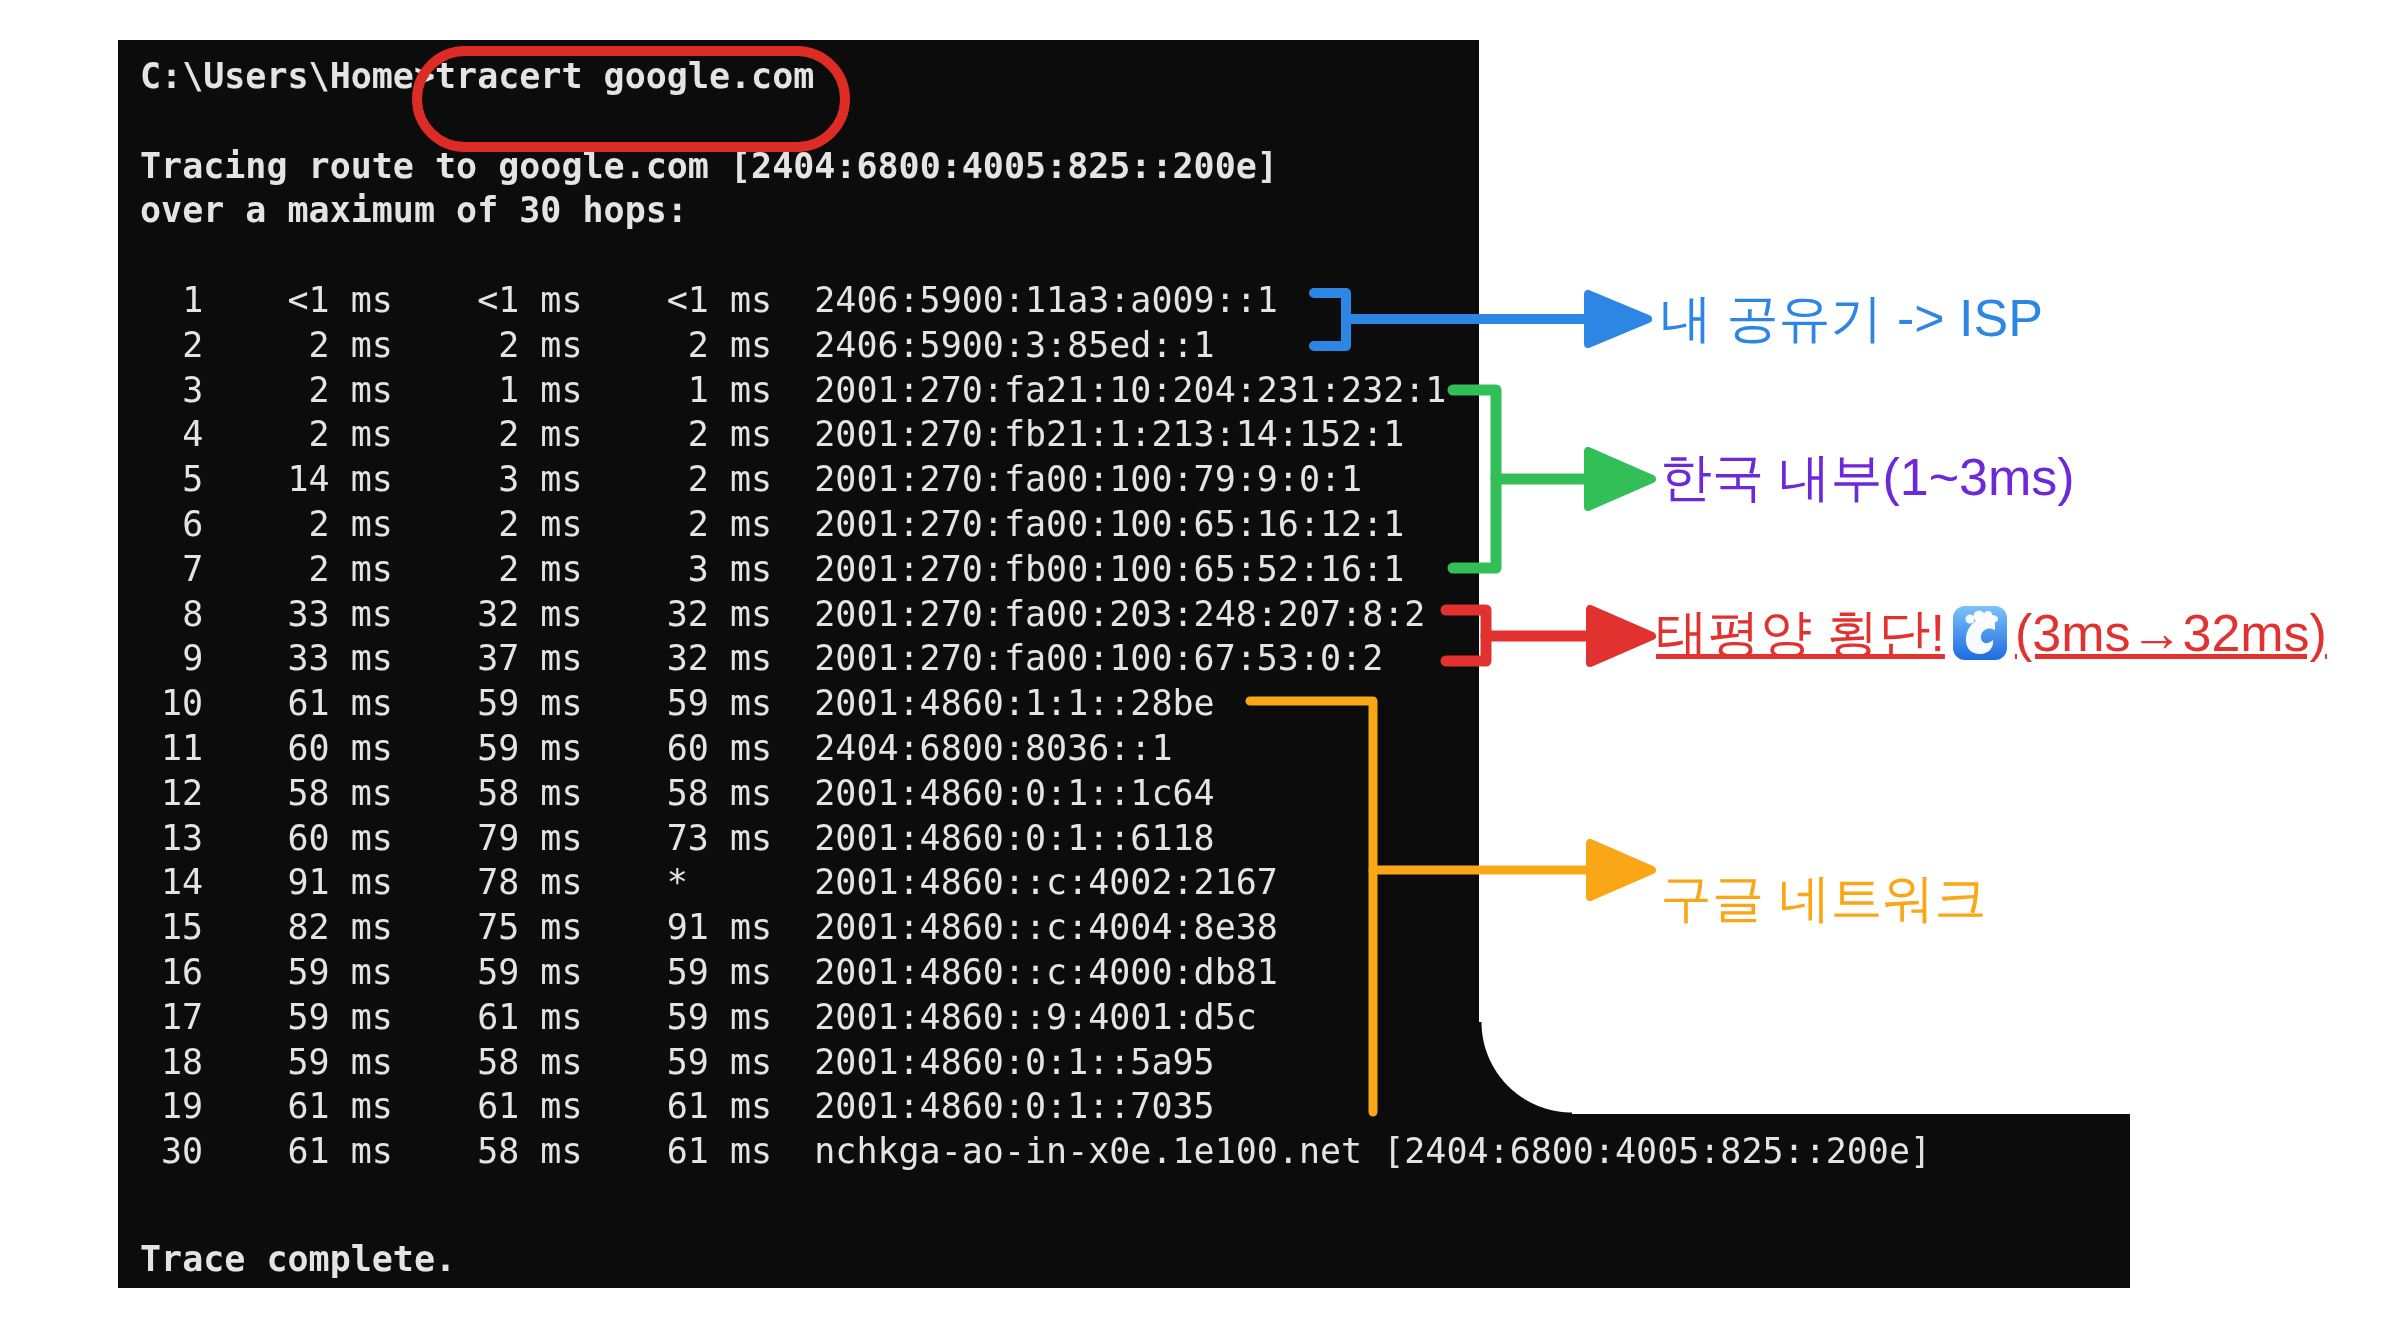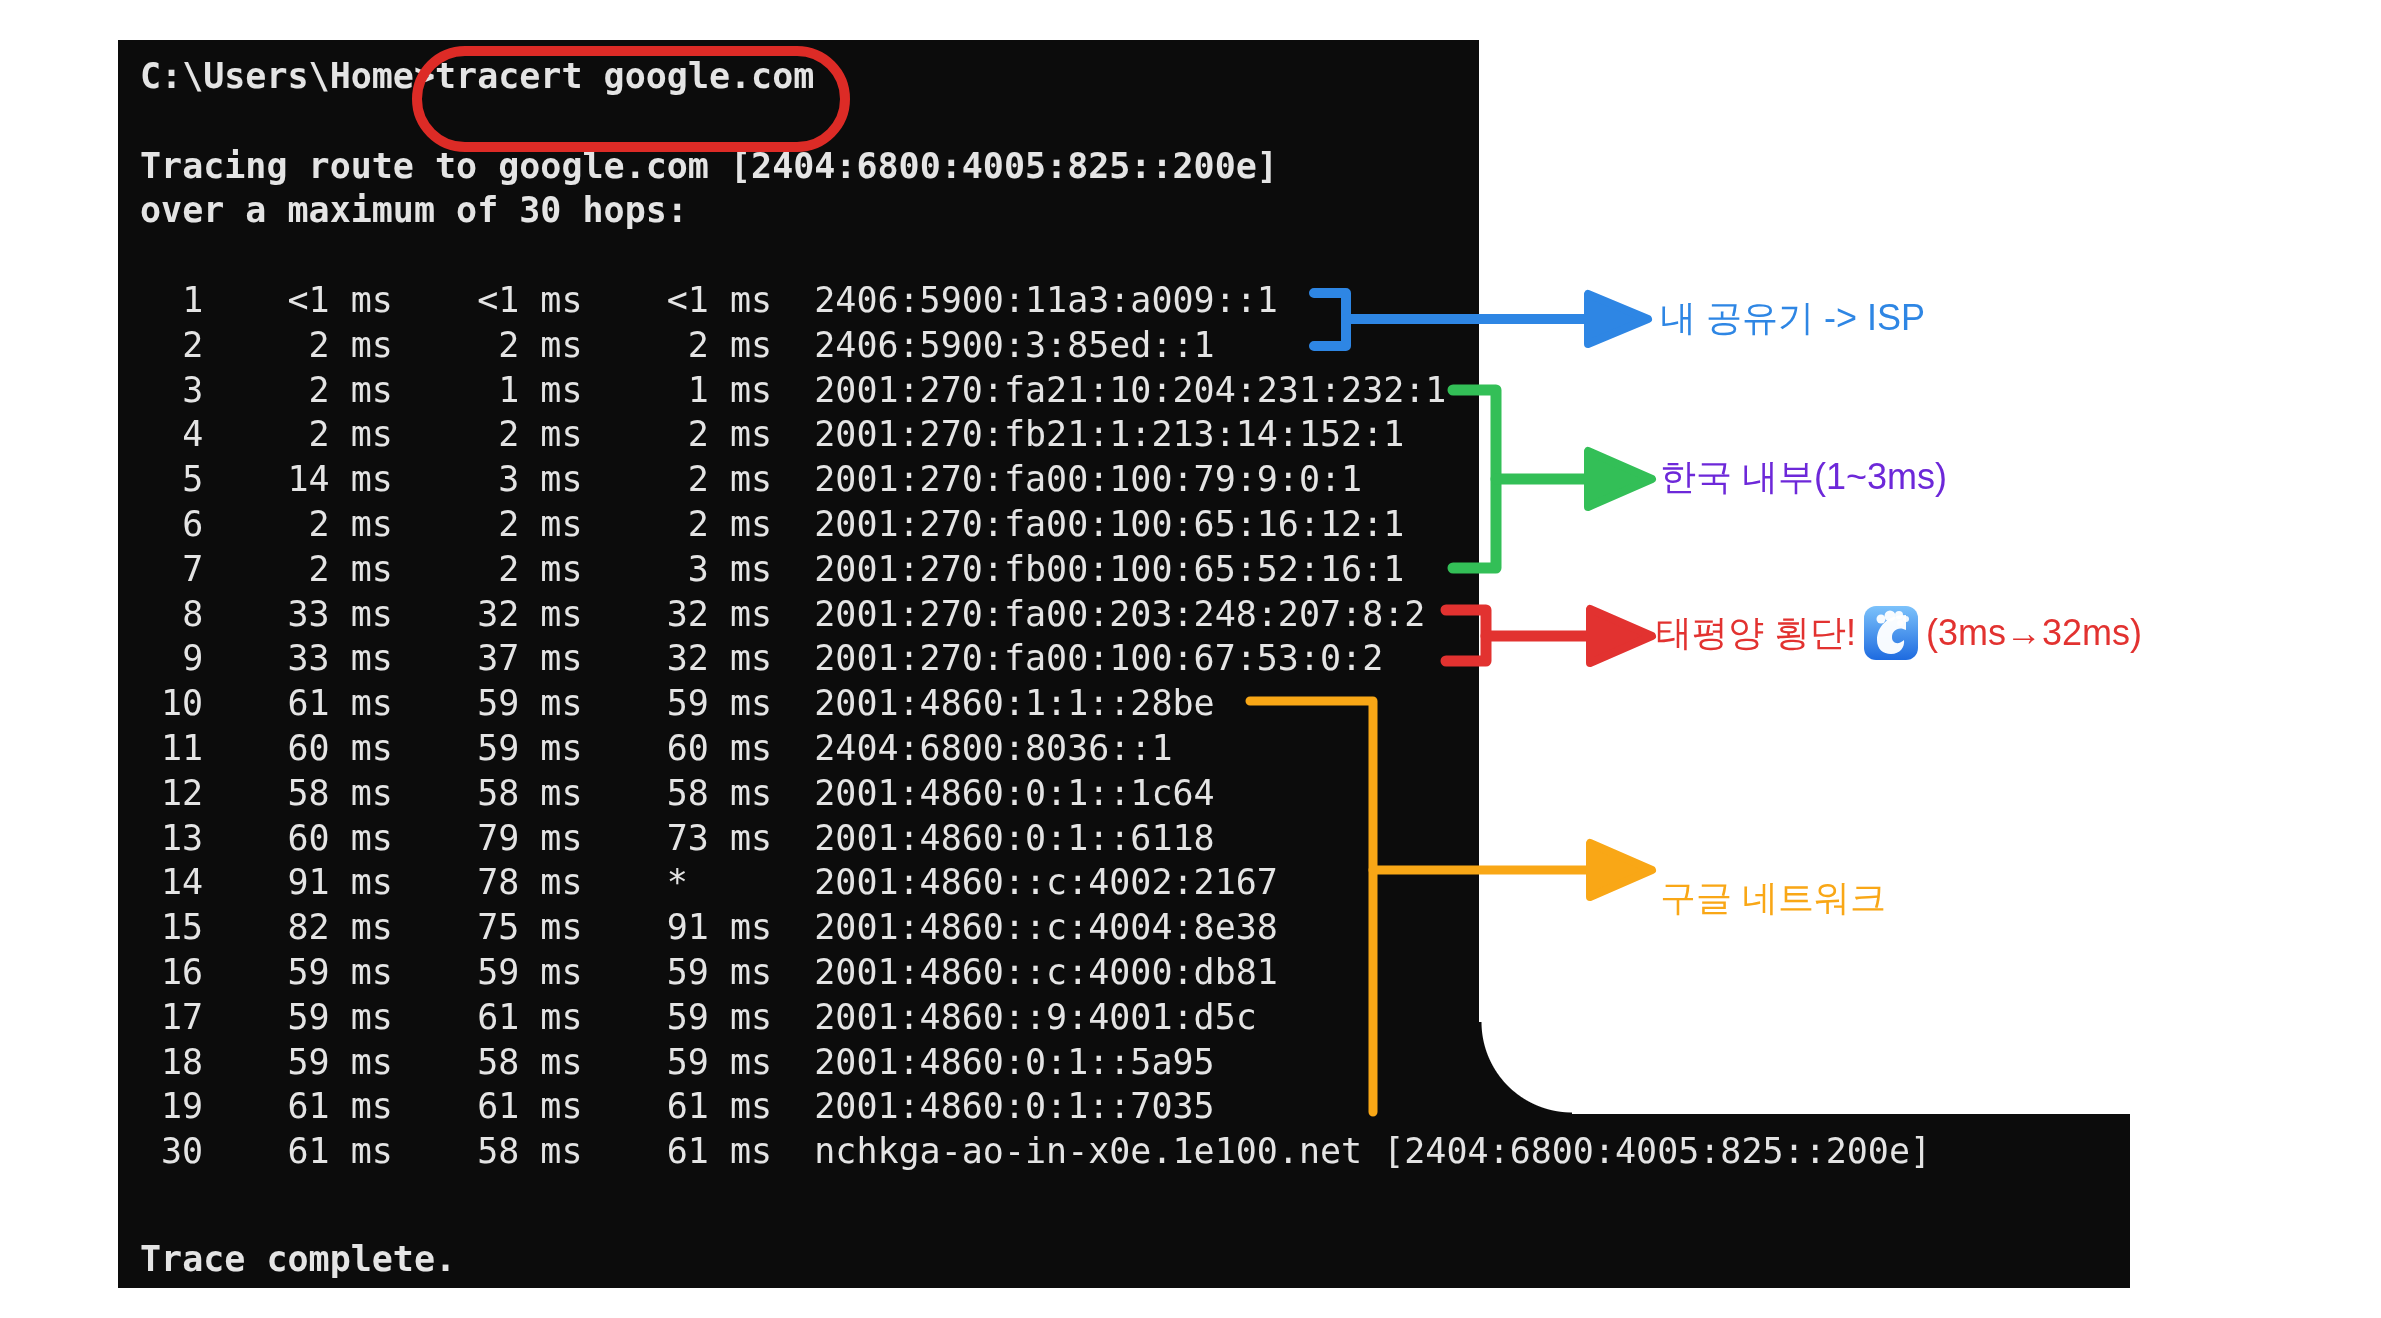--- a/index.html
+++ b/index.html
@@ -24,23 +24,23 @@
   .c-addr{display:inline-block;padding-left:2ch;white-space:pre;}
   .trace-complete{margin-top:18px;}
 
   
   .cmd-wrap{position:relative;display:inline-block;}
   .cmd-oval{position:absolute;left:-23px;right:-36px;top:-8px;bottom:-53px;
             border:10px solid;border-radius:54px;pointer-events:none;}
 
   
   .overlay{position:absolute;left:0;top:0;pointer-events:none;}
-  .ann-label{position:absolute;font-size:36px;line-height:52px;white-space:nowrap;
+  .ann-label{position:absolute;font-size:52px;line-height:52px;white-space:nowrap;
              font-family:"Liberation Sans",sans-serif;}
-  .ann-label.with-emoji{display:flex;align-items:center;gap:8px;}
+  .ann-label.with-emoji{display:flex;align-items:center;gap:8px;text-decoration:underline;}
   .wave-emoji{display:inline-block;vertical-align:middle;}
 </style>
 </head>
 <body>
 
 <div class="canvas">
 
   <div class="term-main"></div>
   <div class="term-fillet"></div>
   <div class="term-ext"></div>

